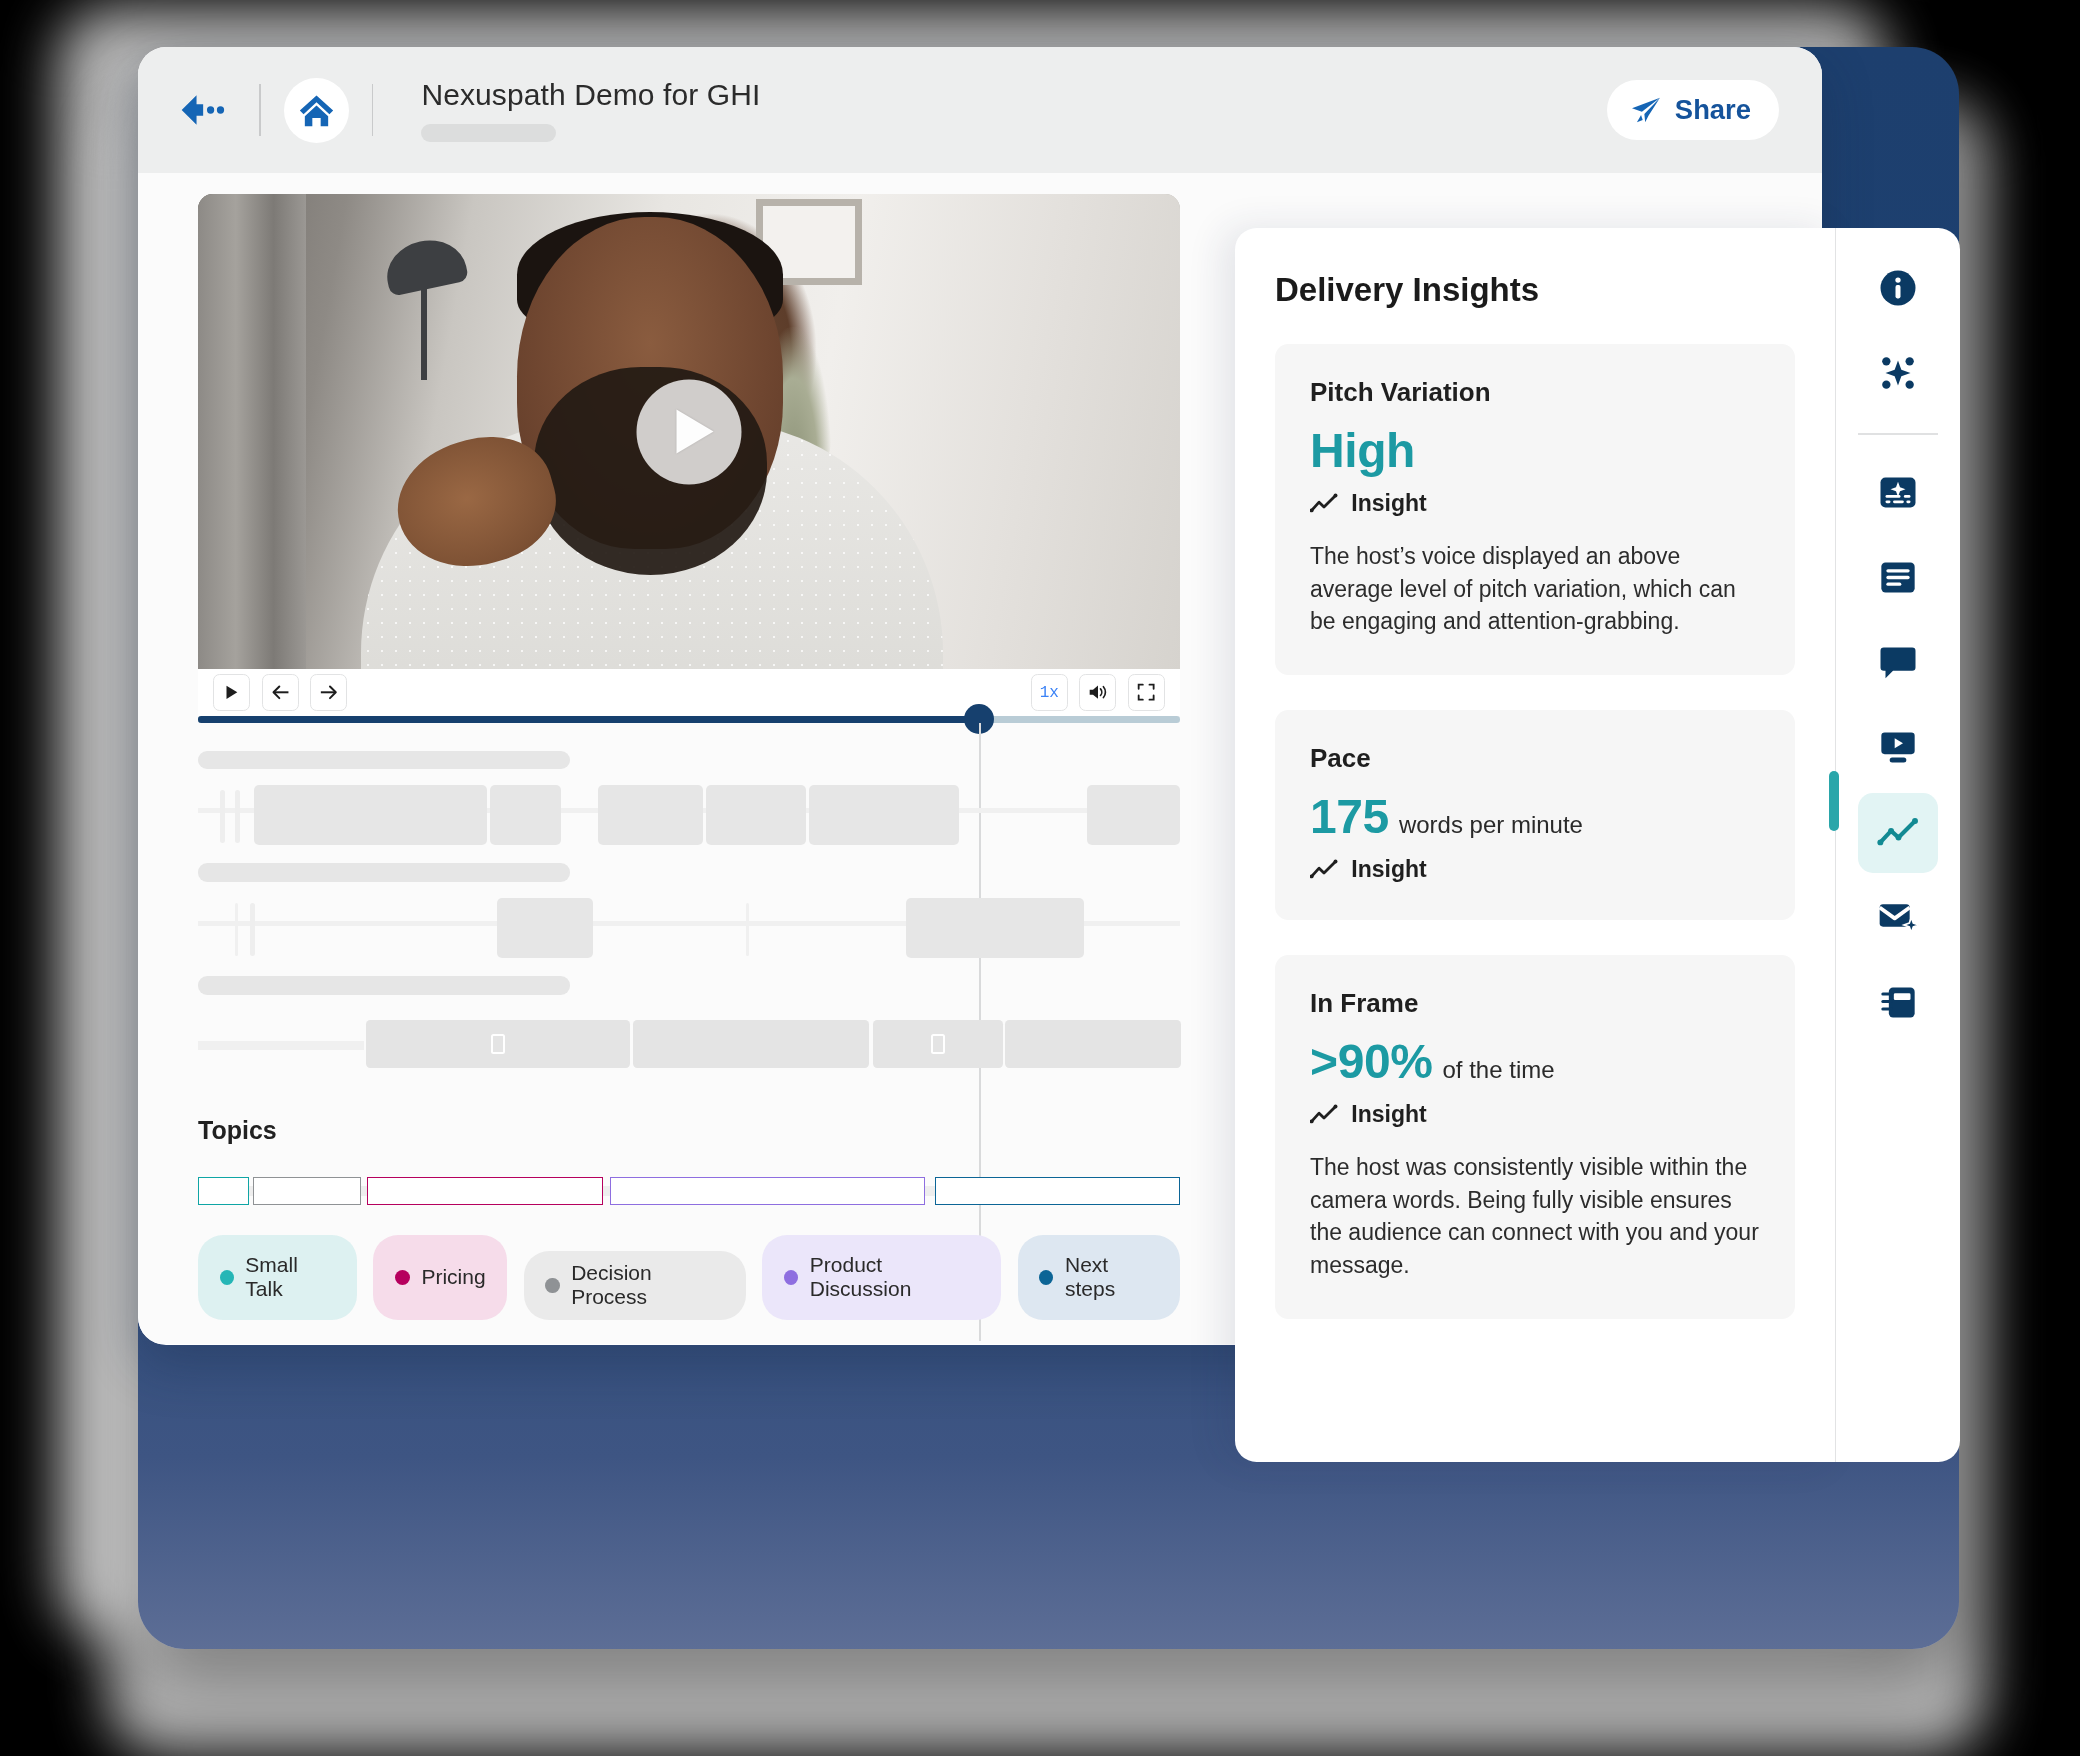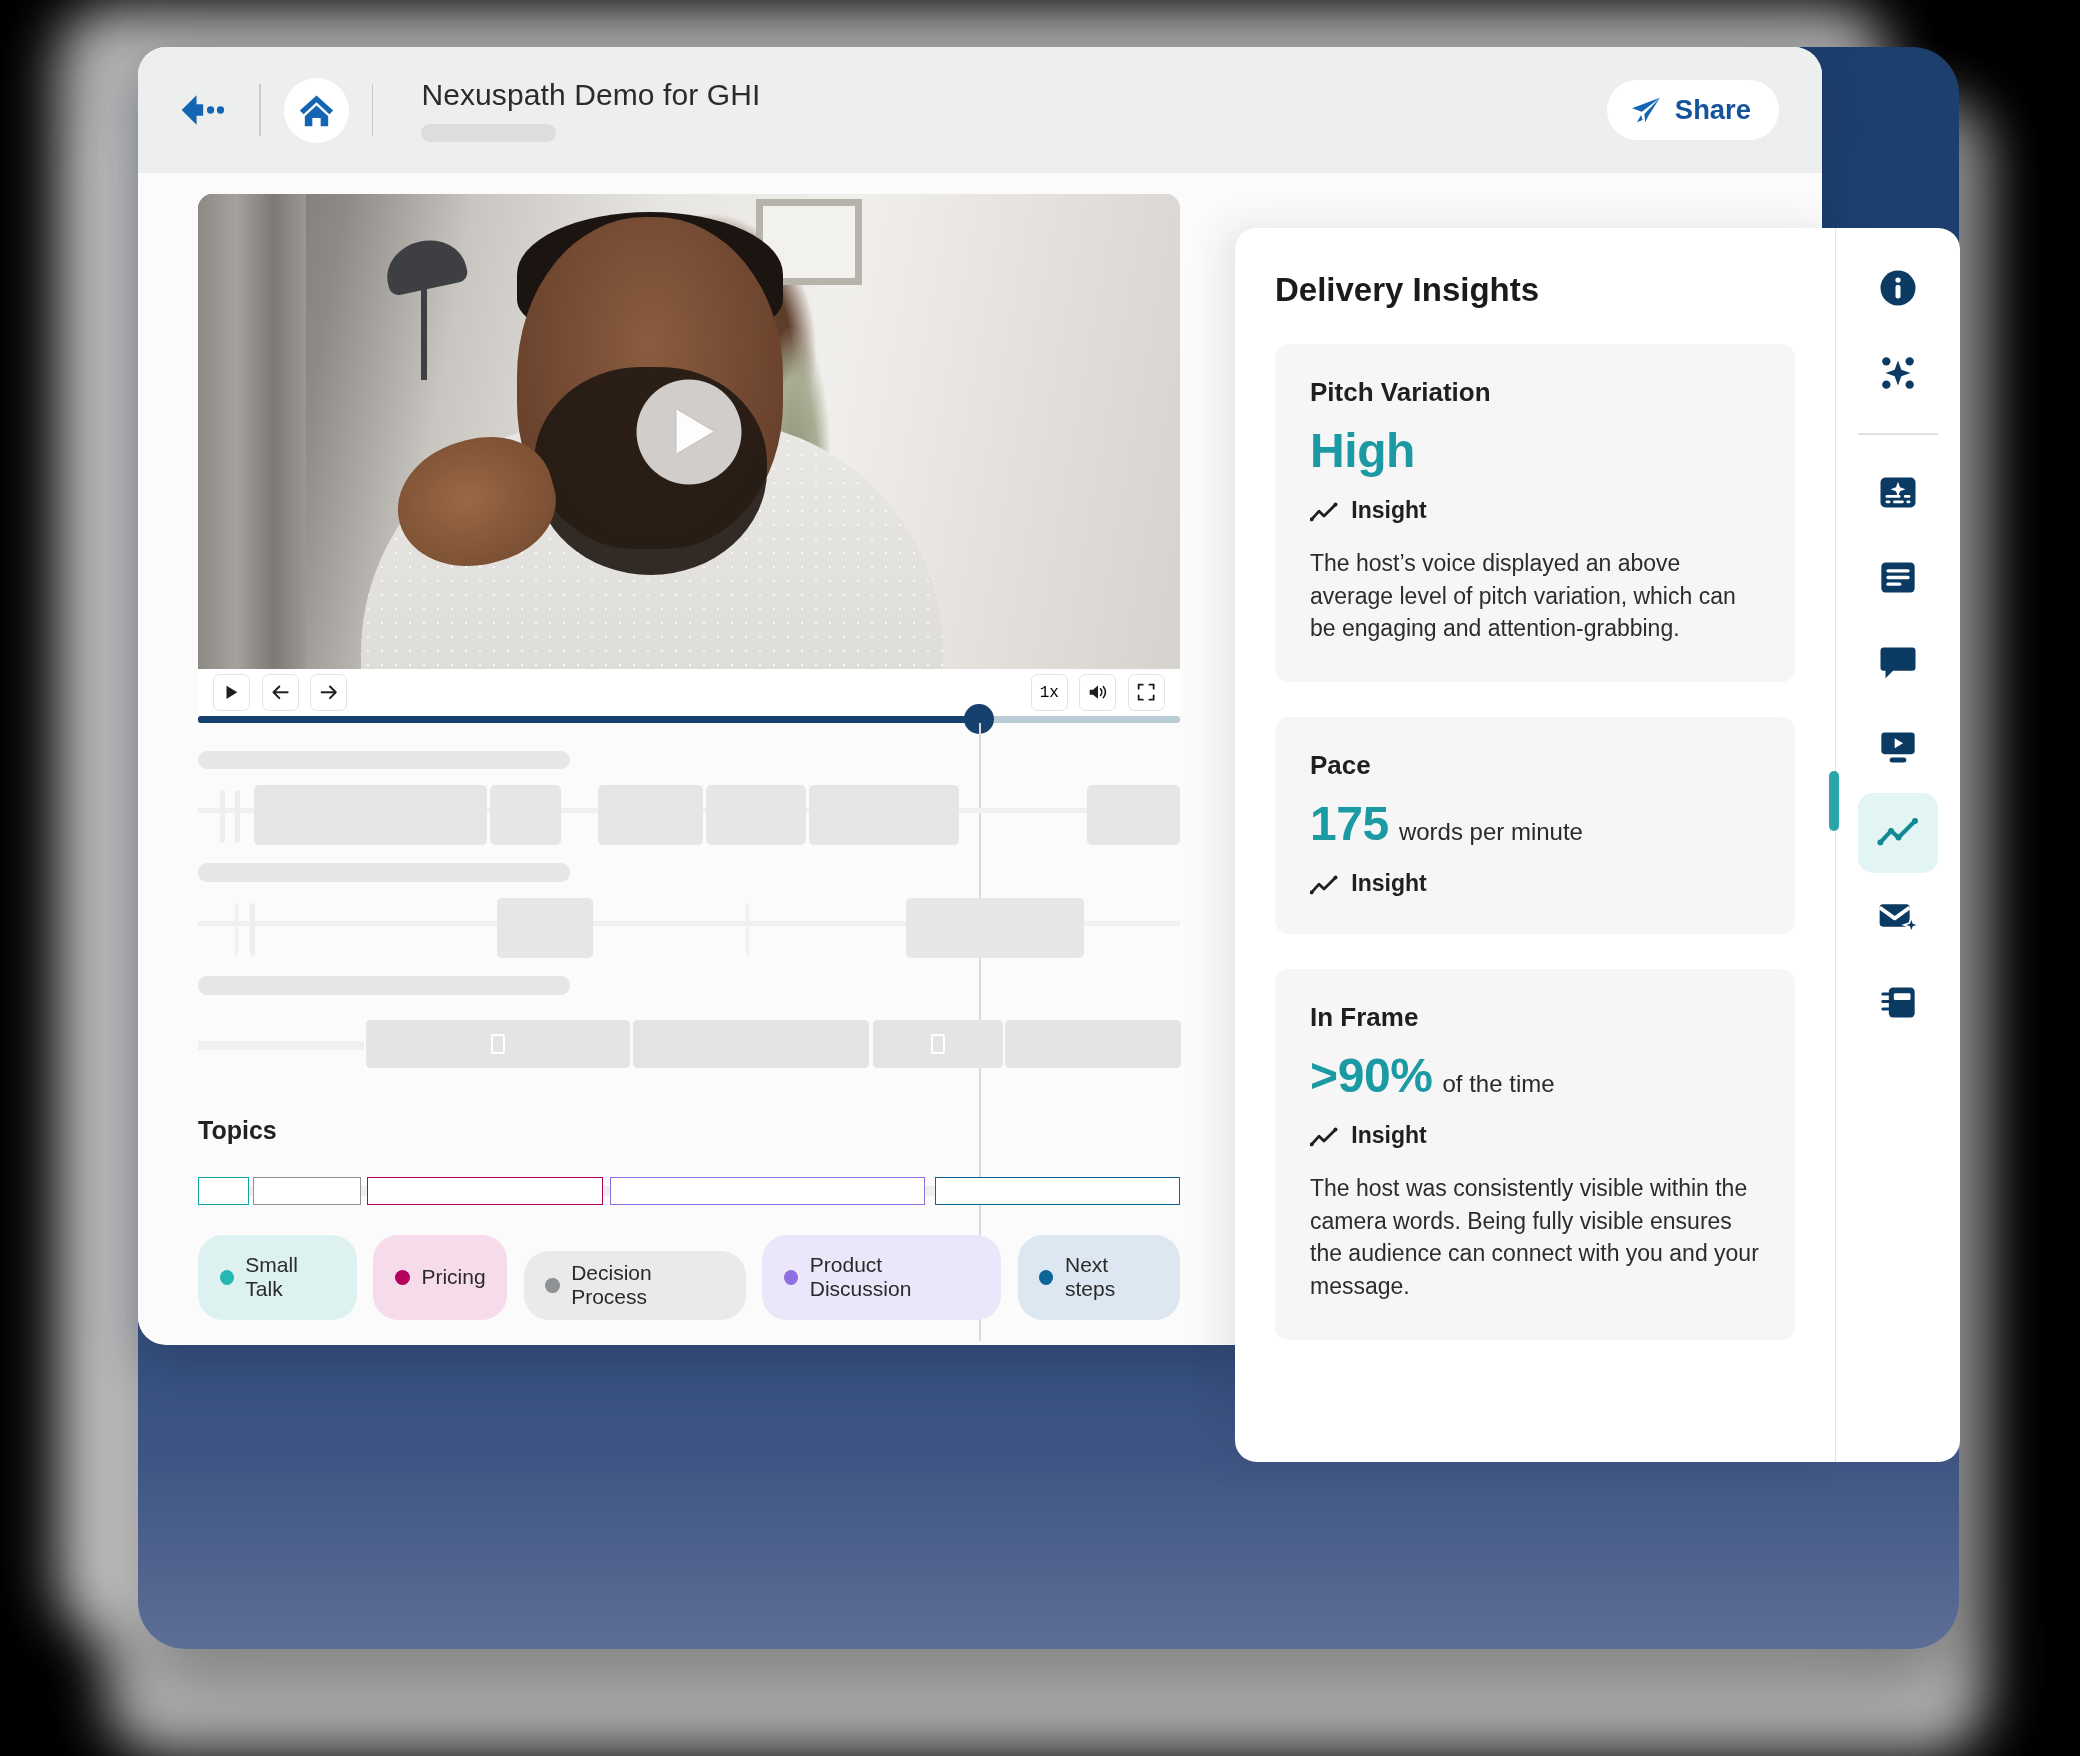--- a/index.html
+++ b/index.html
@@ -202,21 +202,21 @@
     gap: 11.6px;
   }
   .ctrl-btn {
     width: 37px; height: 37px;
     border: 0.8px solid #e2e3e4; border-radius: 6.6px;
     background: #fff;
     display: flex; align-items: center; justify-content: center;
     cursor: pointer;
   }
   .ctrl-spacer { flex: 1; }
-  .speed-label { font-size: 16px; color: #000000; font-family: "Liberation Mono", monospace; }
+  .speed-label { font-size: 16px; color: #3b82f6; font-family: "Liberation Mono", monospace; }
 
   
   .scrub {
     position: relative;
     width: 982px; height: 6.6px;
     background: #b9ccd6;
     border-radius: 3.3px;
   }
   .scrub-fill { position:absolute; left:0; top:0; height:6.6px; width: 781px; background:#16406e; border-radius:3.3px; }
   .scrub-knob {
@@ -283,21 +283,21 @@
   .icard {
     margin-top: 35px;
     background: #f6f6f6;
     border-radius: 13.3px;
     padding: 33px 35px 37px;
   }
   .icard-title { font-size: 26px; font-weight: 700; color: #1f1f1f; }
   .metric-row { display: flex; align-items: baseline; gap: 10px; margin-top: 15px; }
   .metric-value { font-size: 48px; font-weight: 700; color: #1c9aa3; letter-spacing: -0.4px; }
   .metric-unit { font-size: 24px; color: #2a2a2a; margin-top: 8px; }
-  .insight-row { display: flex; align-items: flex-end; gap: 13.3px; margin-top: 19px; }
+  .insight-row { display: flex; align-items: center; gap: 13.3px; margin-top: 12px; }
   .insight-label { font-size: 23px; font-weight: 700; color: #1f1f1f; }
   .icard-body { margin-top: 23px; font-size: 23px; line-height: 1.42; color: #2c2c2c; }
 
   
   .icon-rail {
     position: absolute;
     left: 1835px;
     top: 228px;
     width: 125px;
     height: 1234px;

